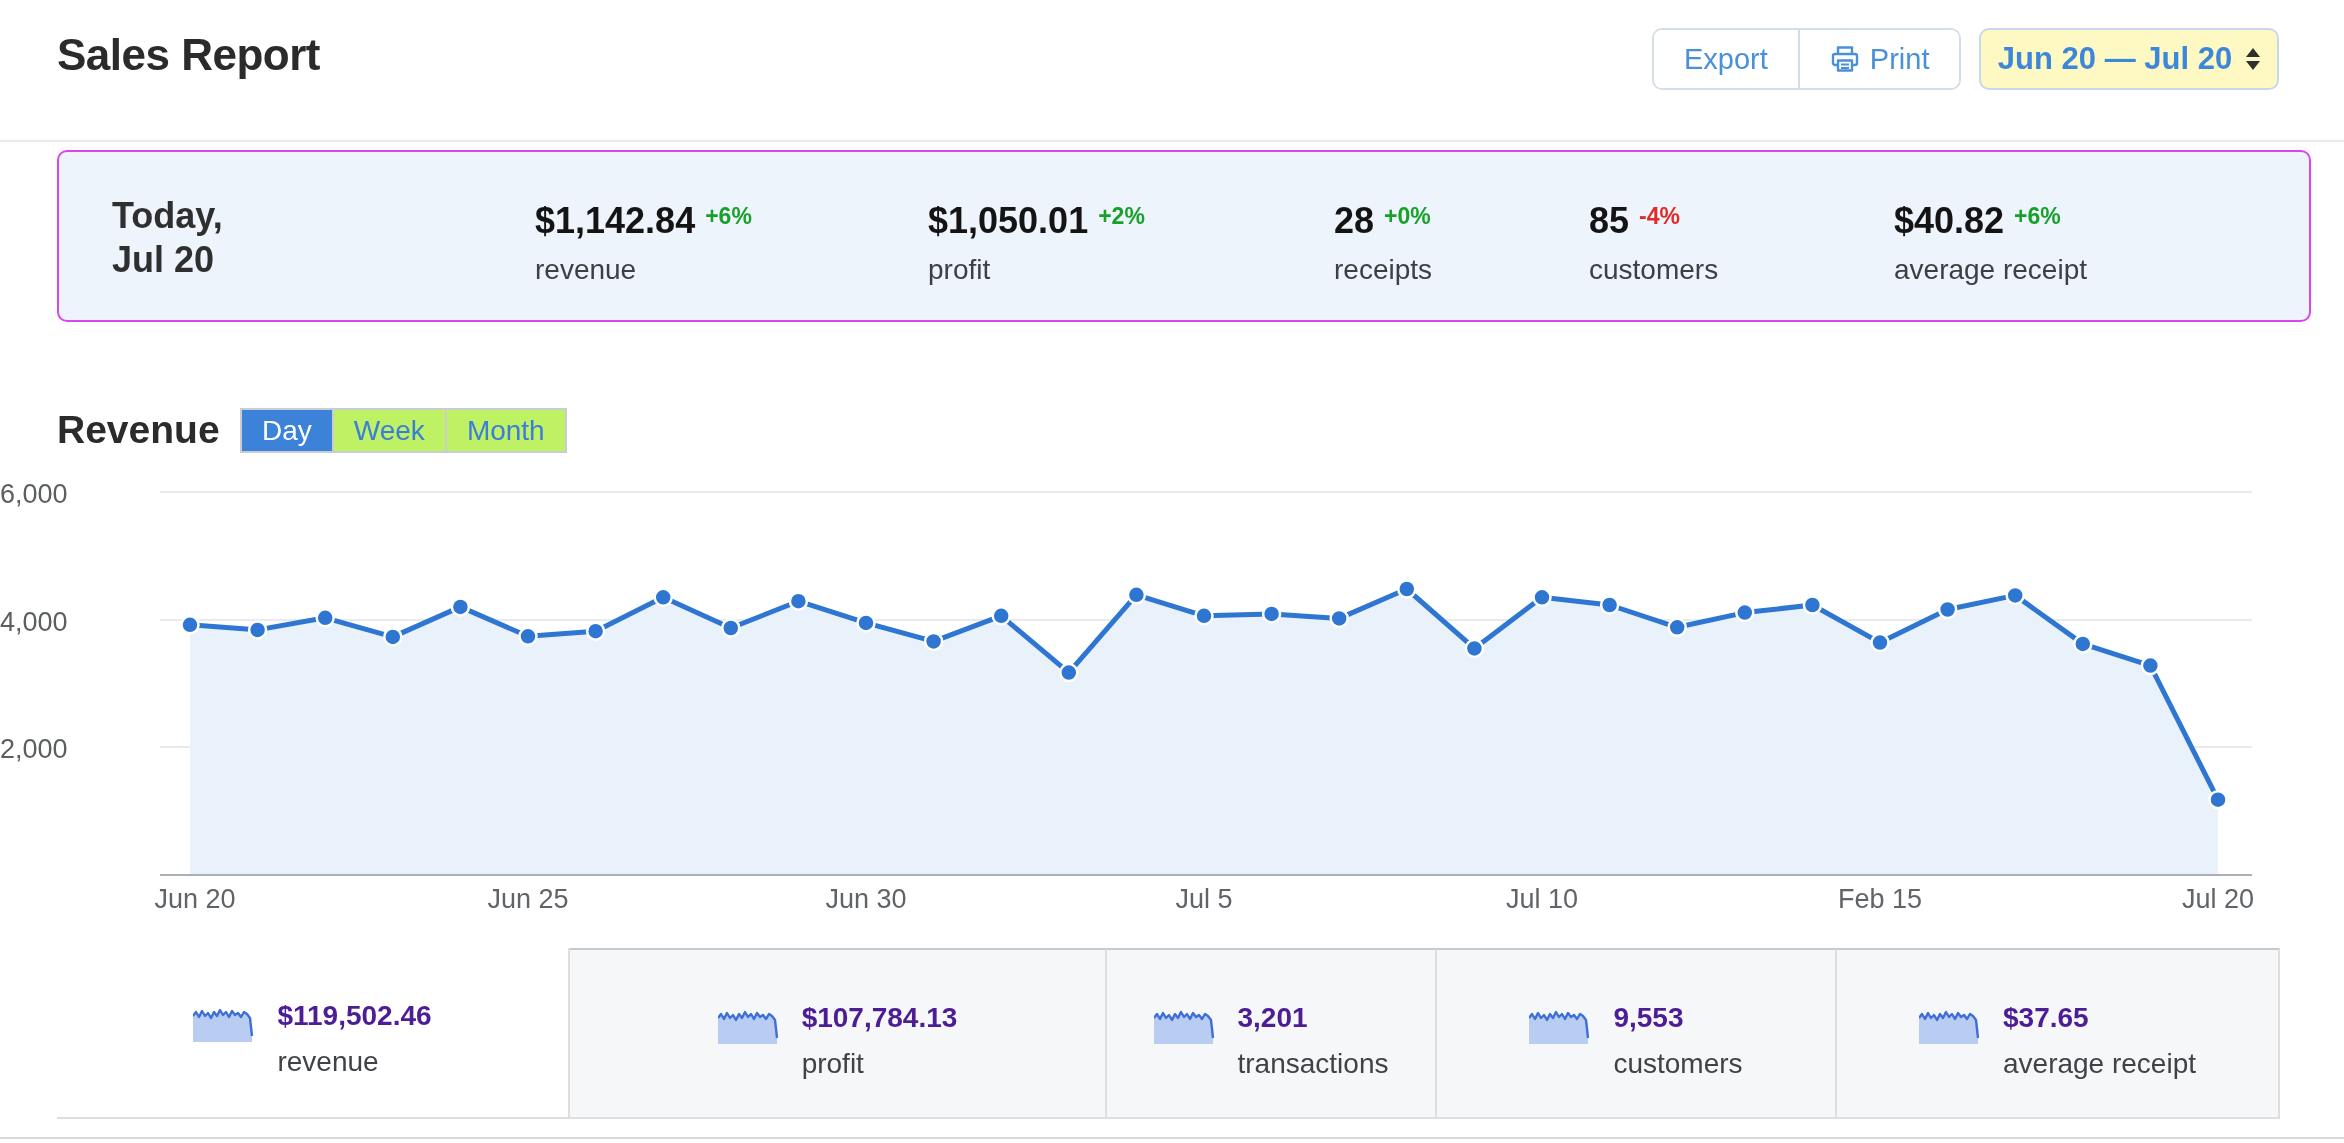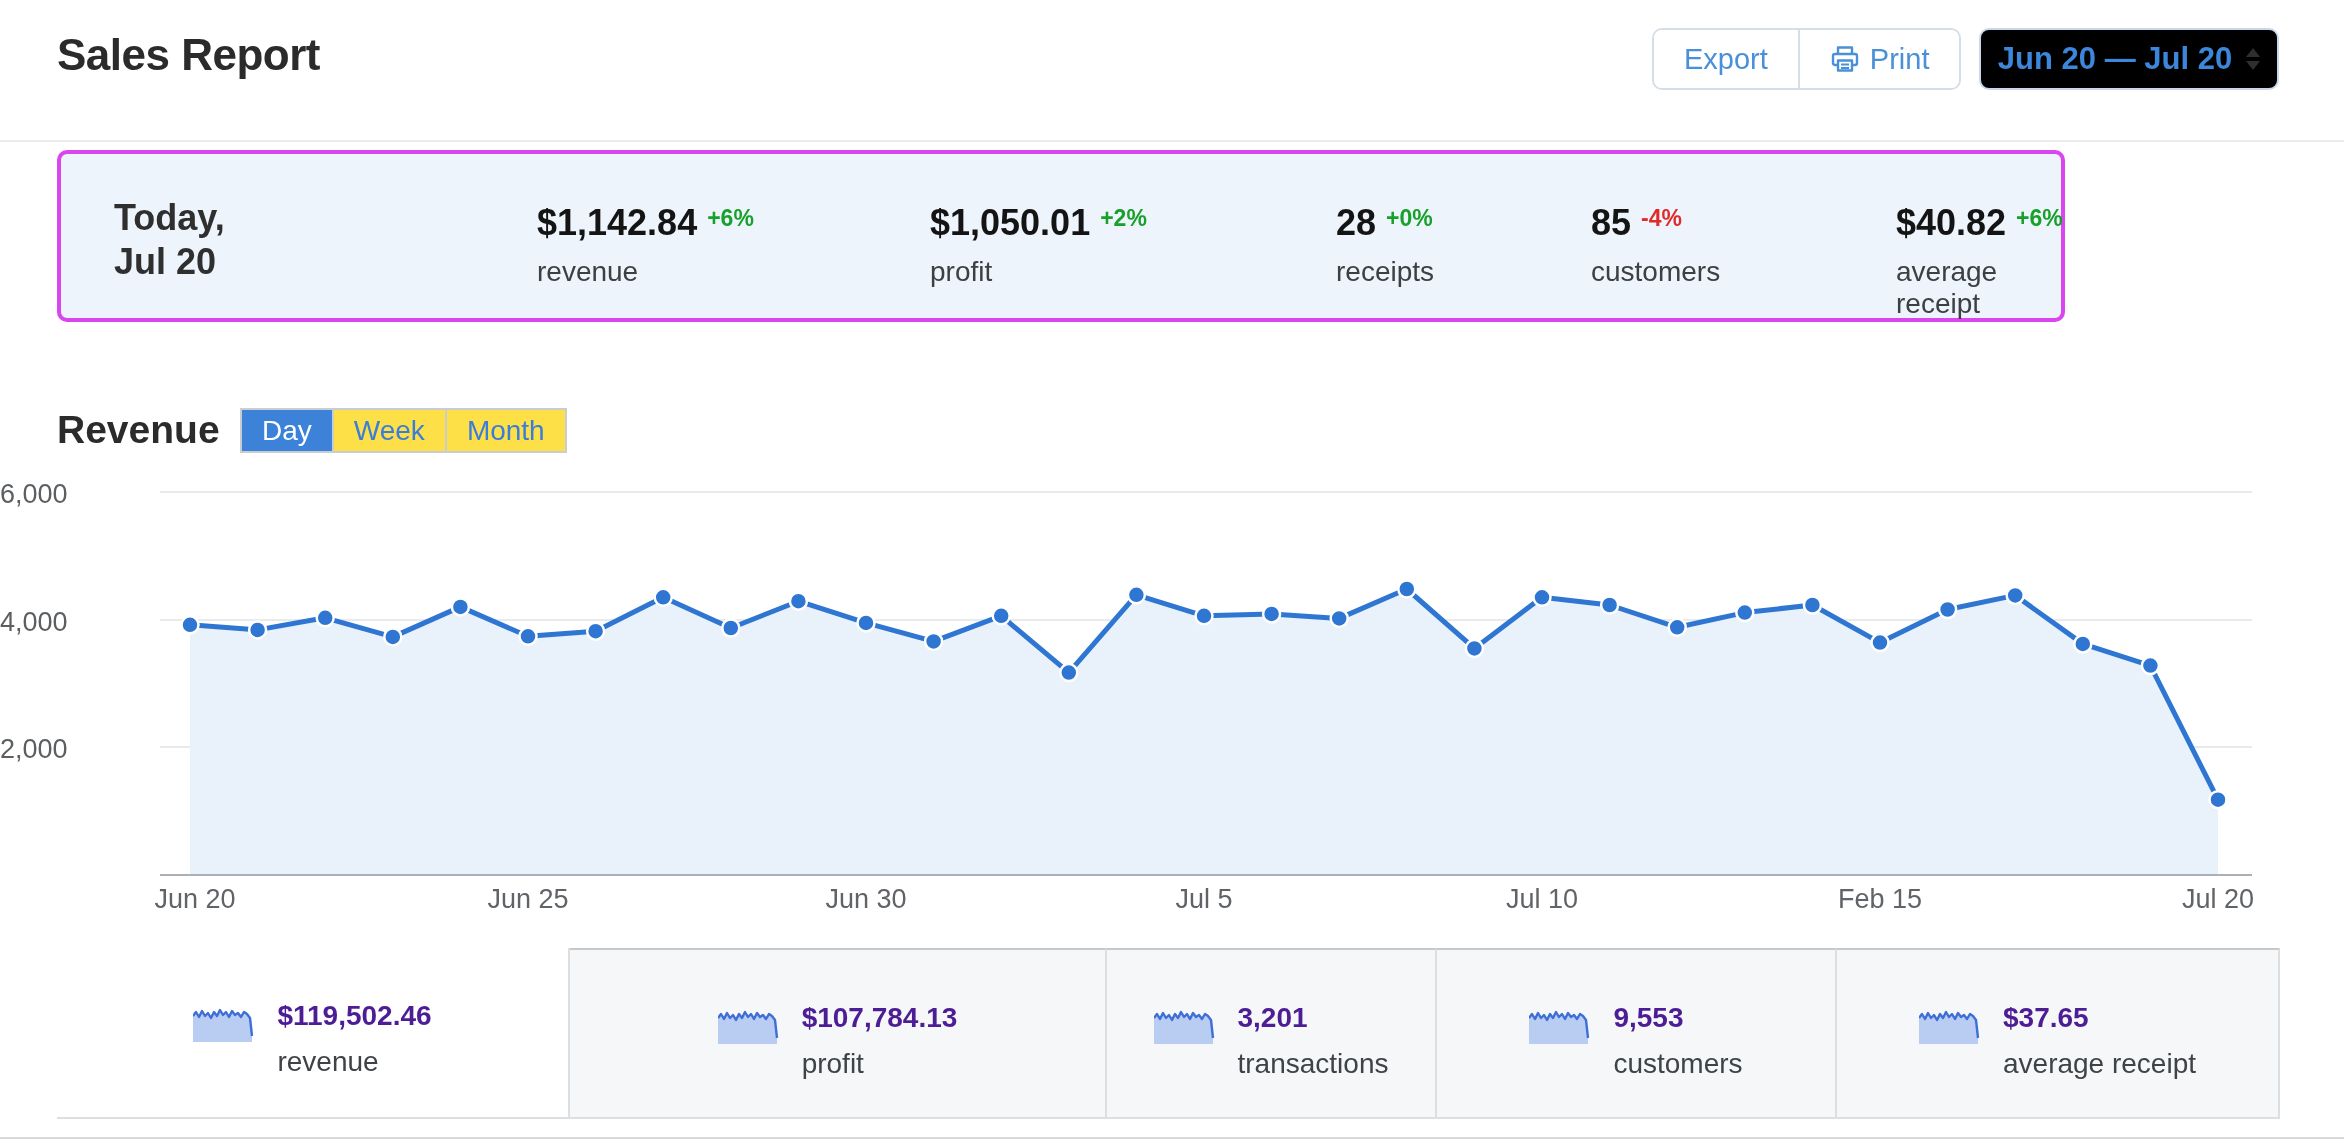--- a/index.html
+++ b/index.html
@@ -6,40 +6,40 @@
   html,body { background:#fff; }
   body { font-family:"Liberation Sans","DejaVu Sans",sans-serif; color:#2b2b2b; }
   .screen { position:relative; width:2344px; height:1143px; background:#fff; overflow:hidden; }
 
   
   .header { position:absolute; left:0; top:0; width:2344px; height:142px; background:#fff; border-bottom:2px solid #ebebeb; }
   .page-title { position:absolute; left:57px; top:30px; font-size:44px; font-weight:bold; color:#2b2b2b; letter-spacing:-0.5px; }
   .btn-group { position:absolute; left:1652px; top:28px; height:62px; display:flex; border:2px solid #d5dde6; border-radius:10px; background:#fff; overflow:hidden; }
   .btn-seg { display:flex; align-items:center; justify-content:center; gap:10px; padding:0 30px; font-size:29px; color:#4a90d9; cursor:pointer; background:#fff; border:none; }
   .btn-seg + .btn-seg { border-left:2px solid #d5dde6; }
-  .date-select { position:absolute; left:1979px; top:28px; width:300px; height:62px; border:2px solid #c8d8ec; border-radius:10px; background:#000000; display:flex; align-items:center; justify-content:center; gap:14px; cursor:pointer; }
+  .date-select { position:absolute; left:1979px; top:28px; width:300px; height:62px; border:2px solid #c8d8ec; border-radius:10px; background:#fef9c3; display:flex; align-items:center; justify-content:center; gap:14px; cursor:pointer; }
   .date-select .date-text { font-size:31px; font-weight:bold; color:#3d87da; }
   .sorter { display:flex; flex-direction:column; gap:4px; }
   .sorter .tri-up { width:0; height:0; border-left:7px solid transparent; border-right:7px solid transparent; border-bottom:9px solid #2f2f2f; }
   .sorter .tri-dn { width:0; height:0; border-left:7px solid transparent; border-right:7px solid transparent; border-top:9px solid #2f2f2f; }
 
   
-  .today-card { position:absolute; left:57px; top:150px; width:2008px; height:172px; background:#eef4fb; border:4px solid #d946ef; border-radius:10px; }
+  .today-card { position:absolute; left:57px; top:150px; width:2254px; height:172px; background:#eef4fb; border:2px solid #d946ef; border-radius:10px; }
   .today-date { position:absolute; left:53px; top:42px; font-size:36px; font-weight:bold; color:#2f2f2f; line-height:44px; }
   .stat { position:absolute; top:48px; }
   .stat-value { font-size:36px; font-weight:bold; color:#141414; }
   .stat-pct { font-size:23px; font-weight:bold; margin-left:10px; position:relative; top:-9px; }
   .stat-pct[data-trend="up"] { color:#17a12b; }
   .stat-pct[data-trend="down"] { color:#e02b2b; }
   .stat-label { font-size:28px; color:#3c4043; margin-top:12px; }
 
   
   .rev-heading { position:absolute; left:57px; top:408px; font-size:39px; font-weight:bold; color:#2b2b2b; }
   .seg-tabs { position:absolute; left:240px; top:408px; height:45px; display:flex; border-radius:0; overflow:hidden; border:2px solid #c9ccd1; background:#fff; }
-  .seg-tab { display:flex; align-items:center; justify-content:center; padding:0 20px; font-size:28px; color:#3b7dd8; background:#fde047; cursor:pointer; border:none; }
+  .seg-tab { display:flex; align-items:center; justify-content:center; padding:0 20px; font-size:28px; color:#3b7dd8; background:#bef264; cursor:pointer; border:none; }
   .seg-tab + .seg-tab { border-left:2px solid #c9ccd1; }
   .seg-tab.active { background:#3c82d9; color:#fff; }
   .seg-tabs, .seg-tab { line-height:41px; }
 
   
   .chart-wrap { position:absolute; left:0; top:470px; width:2344px; height:450px; }
   .chart-svg { position:absolute; left:0; top:0; }
   .ytick { position:absolute; left:0; width:148px; text-align:left; font-size:27px; color:#5c5f62; }
   .xtick { position:absolute; top:414px; transform:translateX(-50%); font-size:27px; color:#606468; white-space:nowrap;text-align:center; }
 

